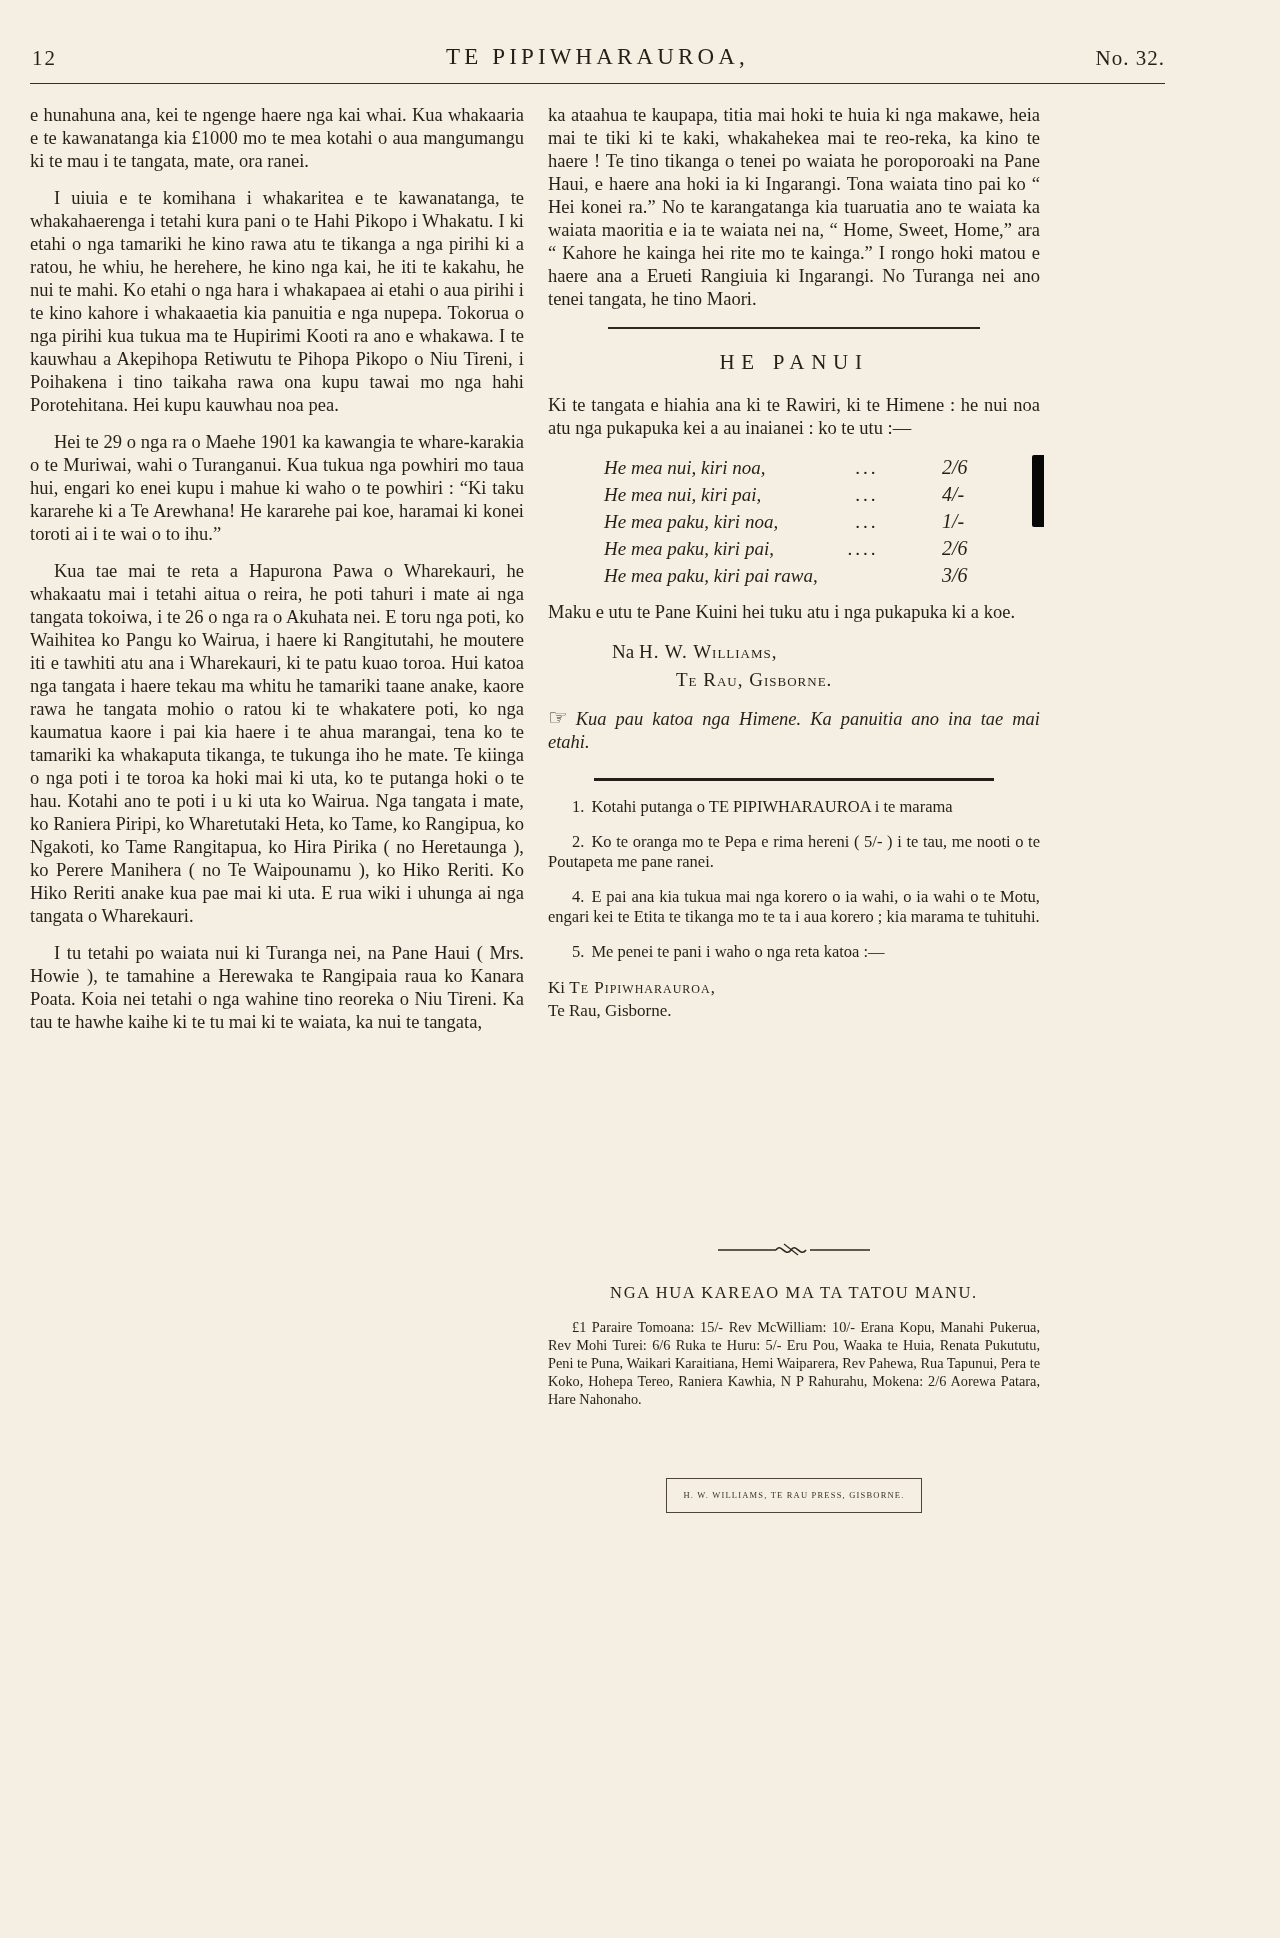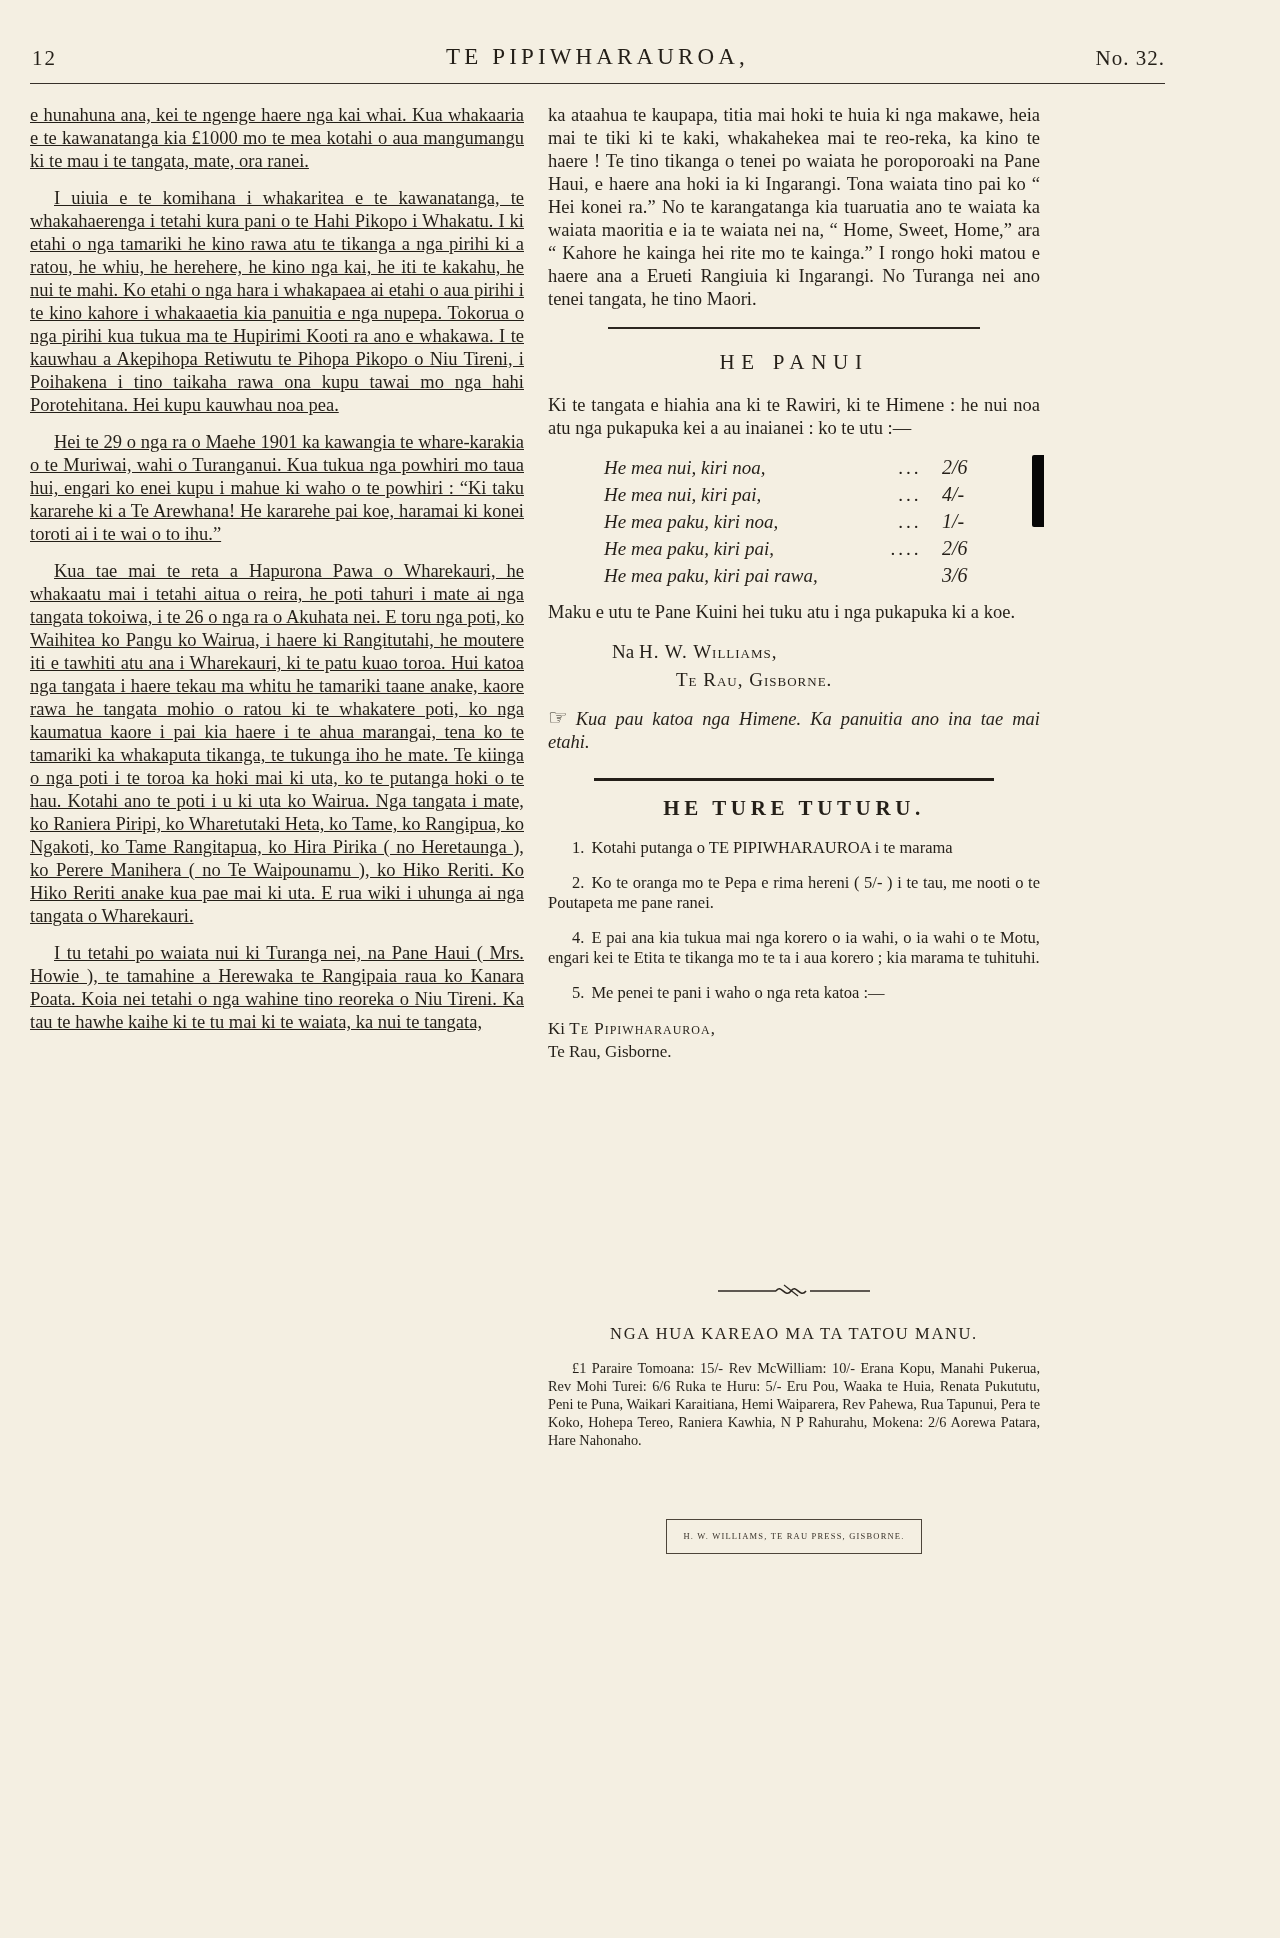--- a/index.html
+++ b/index.html
@@ -16,30 +16,30 @@
   
   .masthead{position:relative;width:1135px;height:30px;}
   .masthead .pg{position:absolute;left:2px;top:2px;font-size:21px;letter-spacing:2px;}
   .masthead .title{position:absolute;left:50%;transform:translateX(-50%);top:0;font-size:23px;letter-spacing:0.18em;white-space:nowrap;}
   .masthead .issue{position:absolute;right:0;top:2px;font-size:21px;letter-spacing:1px;}
   .head-rule{width:1135px;border-top:1.6px solid #37302a;margin-top:9px;}
 
   
   .cols{display:flex;margin-top:20px;}
   .col{text-align:justify;font-size:18.5px;line-height:23px;}
-  .col.left{width:494px;margin-right:24px;text-decoration:underline;}
+  .col.left{width:494px;margin-right:24px;}
   .col.right{width:492px;}
   .col p{margin:0 0 14px;text-indent:24px;}
   .col p.noindent{text-indent:0;}
 
   
   .sect-rule{width:372px;border-top:2.2px solid #2c2620;margin:16px auto 22px;}
   .panui-heading{font-size:21px;font-weight:400;letter-spacing:0.32em;text-align:center;margin:0 0 20px;}
   .prices{margin:4px 58px 12px 56px;font-style:italic;}
-  .price-row{display:flex;align-items:baseline;font-size:19px;line-height:27px;}
+  .price-row{display:flex;align-items:baseline;font-size:19px;line-height:27px;gap:43px;}
   .price-row .desc{white-space:nowrap;}
   .price-row .dots{flex:1;text-align:right;padding-right:20px;letter-spacing:3px;}
   .price-row .price{width:40px;font-size:20px;}
   .sig{margin:4px 0 12px;font-size:19px;line-height:28px;}
   .sig .line1{margin-left:64px;}
   .sig .line2{margin-left:128px;}
   .sc{font-variant-caps:small-caps;letter-spacing:1px;}
   .notice{position:relative;padding-left:0;font-style:italic;margin-bottom:10px;}
   .notice .hand{font-style:normal;font-size:22px;margin-right:8px;}
 
@@ -136,21 +136,20 @@
         </div>
         <div class="line2 sc">Te Rau,  Gisborne.</div>
       </div>
 
       <p class="noindent notice">
         <span class="hand">☞</span><span>Kua pau katoa nga Himene.  Ka panuitia ano ina tae mai etahi.</span>
       </p>
 
       <div class="ture-rule"></div>
 
-      <h2 class="ture-heading">HE TURE TUTURU.</h2>
 
       <p class="rule-item">
         <span class="num">1.</span><span>Kotahi putanga o TE PIPIWHARAUROA i te marama</span>
       </p>
       <p class="rule-item">
         <span class="num">2.</span><span>Ko te oranga mo te Pepa e rima hereni ( 5/- ) i te tau, me nooti o te Poutapeta me pane ranei.</span>
       </p>
       <p class="rule-item">
         <span class="num">4.</span><span>E pai ana kia tukua mai nga korero o ia wahi, o ia wahi o te Motu, engari kei te Etita te tikanga mo te ta i aua korero ;  kia marama te tuhituhi.</span>
       </p>

